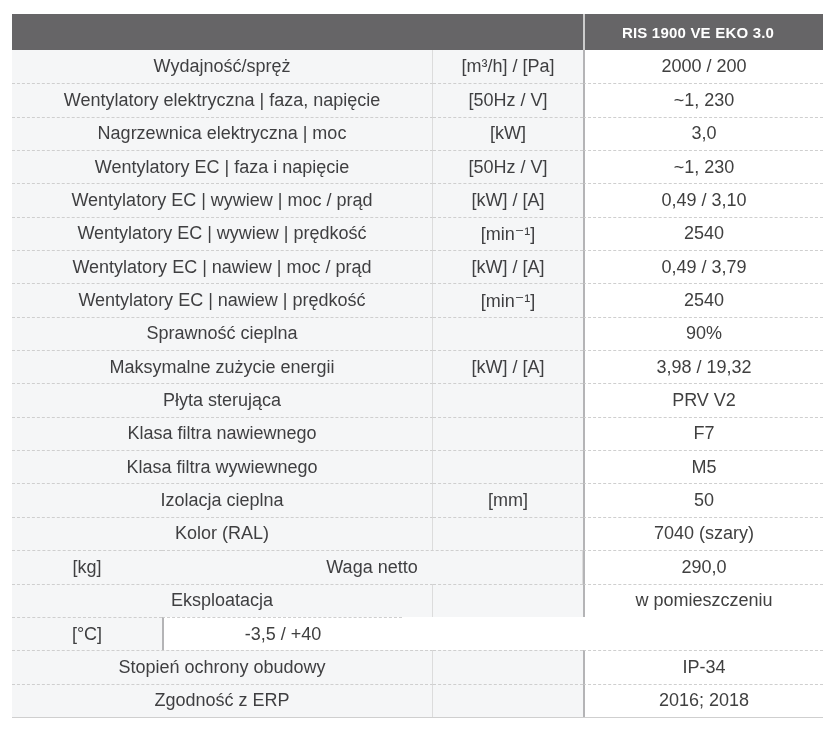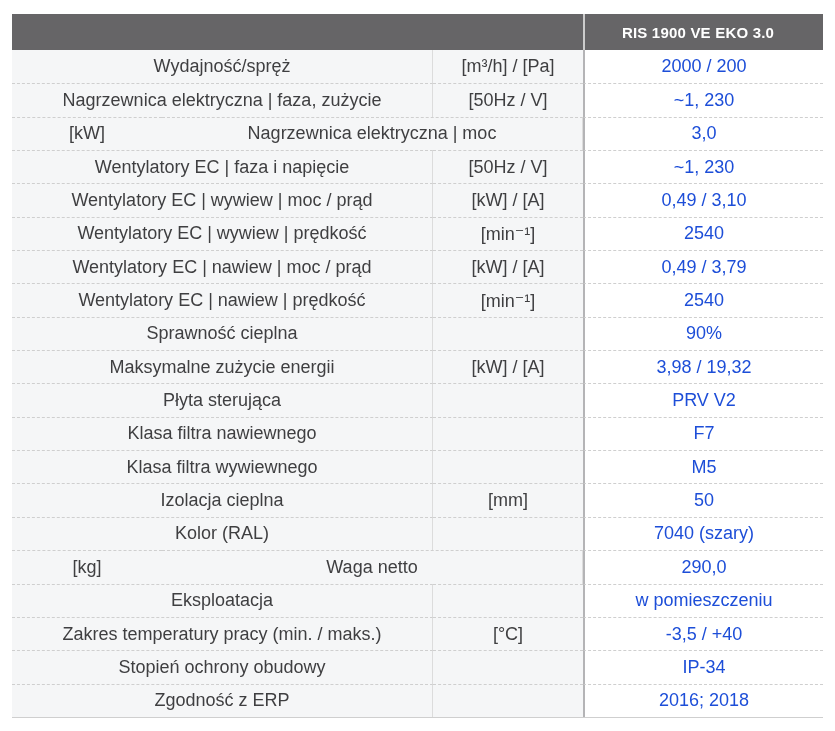--- a/index.html
+++ b/index.html
@@ -64,21 +64,21 @@
   }
   .c-unit {
     width: 150px;
     background: #f5f6f7;
     color: #3f3f41;
   }
   .c-value {
     width: 240px;
     background: #ffffff;
     border-left: 2px solid #b4b4b6;
-    color: #1d4ed8;
+    color: #404040;
     text-align: right;
   }
 </style>
 </head>
 <body>
 
 <div class="wrap">
   <div class="spec-table">
 
     <div class="thead">
@@ -86,27 +86,27 @@
       <div class="th-product">RIS 1900 VE EKO 3.0</div>
     </div>
 
     <div class="tbody" id="tbody">
         <div class="row">
     <div class="cell c-label">Wydajność/spręż</div>
     <div class="cell c-unit">[m³/h] / [Pa]</div>
     <div class="cell c-value">2000 / 200</div>
   </div>
         <div class="row">
-    <div class="cell c-label">Nagrzewnica elektryczna | faza, zużycie</div>
+    <div class="cell c-label">Wentylatory elektryczna | faza, napięcie</div>
     <div class="cell c-unit">[50Hz / V]</div>
     <div class="cell c-value">~1, 230</div>
   </div>
         <div class="row">
+    <div class="cell c-label">Nagrzewnica elektryczna | moc</div>
     <div class="cell c-unit">[kW]</div>
-    <div class="cell c-label">Nagrzewnica elektryczna | moc</div>
     <div class="cell c-value">3,0</div>
   </div>
         <div class="row">
     <div class="cell c-label">Wentylatory EC | faza i napięcie</div>
     <div class="cell c-unit">[50Hz / V]</div>
     <div class="cell c-value">~1, 230</div>
   </div>
         <div class="row">
     <div class="cell c-label">Wentylatory EC | wywiew | moc / prąd</div>
     <div class="cell c-unit">[kW] / [A]</div>
@@ -166,21 +166,20 @@
     <div class="cell c-unit">[kg]</div>
     <div class="cell c-label">Waga netto</div>
     <div class="cell c-value">290,0</div>
   </div>
         <div class="row">
     <div class="cell c-label">Eksploatacja</div>
     <div class="cell c-unit"></div>
     <div class="cell c-value">w pomieszczeniu</div>
   </div>
         <div class="row">
-    <div class="cell c-label">Zakres temperatury pracy (min. / maks.)</div>
     <div class="cell c-unit">[°C]</div>
     <div class="cell c-value">-3,5 / +40</div>
   </div>
         <div class="row">
     <div class="cell c-label">Stopień ochrony obudowy</div>
     <div class="cell c-unit"></div>
     <div class="cell c-value">IP-34</div>
   </div>
         <div class="row">
     <div class="cell c-label">Zgodność z ERP</div>

